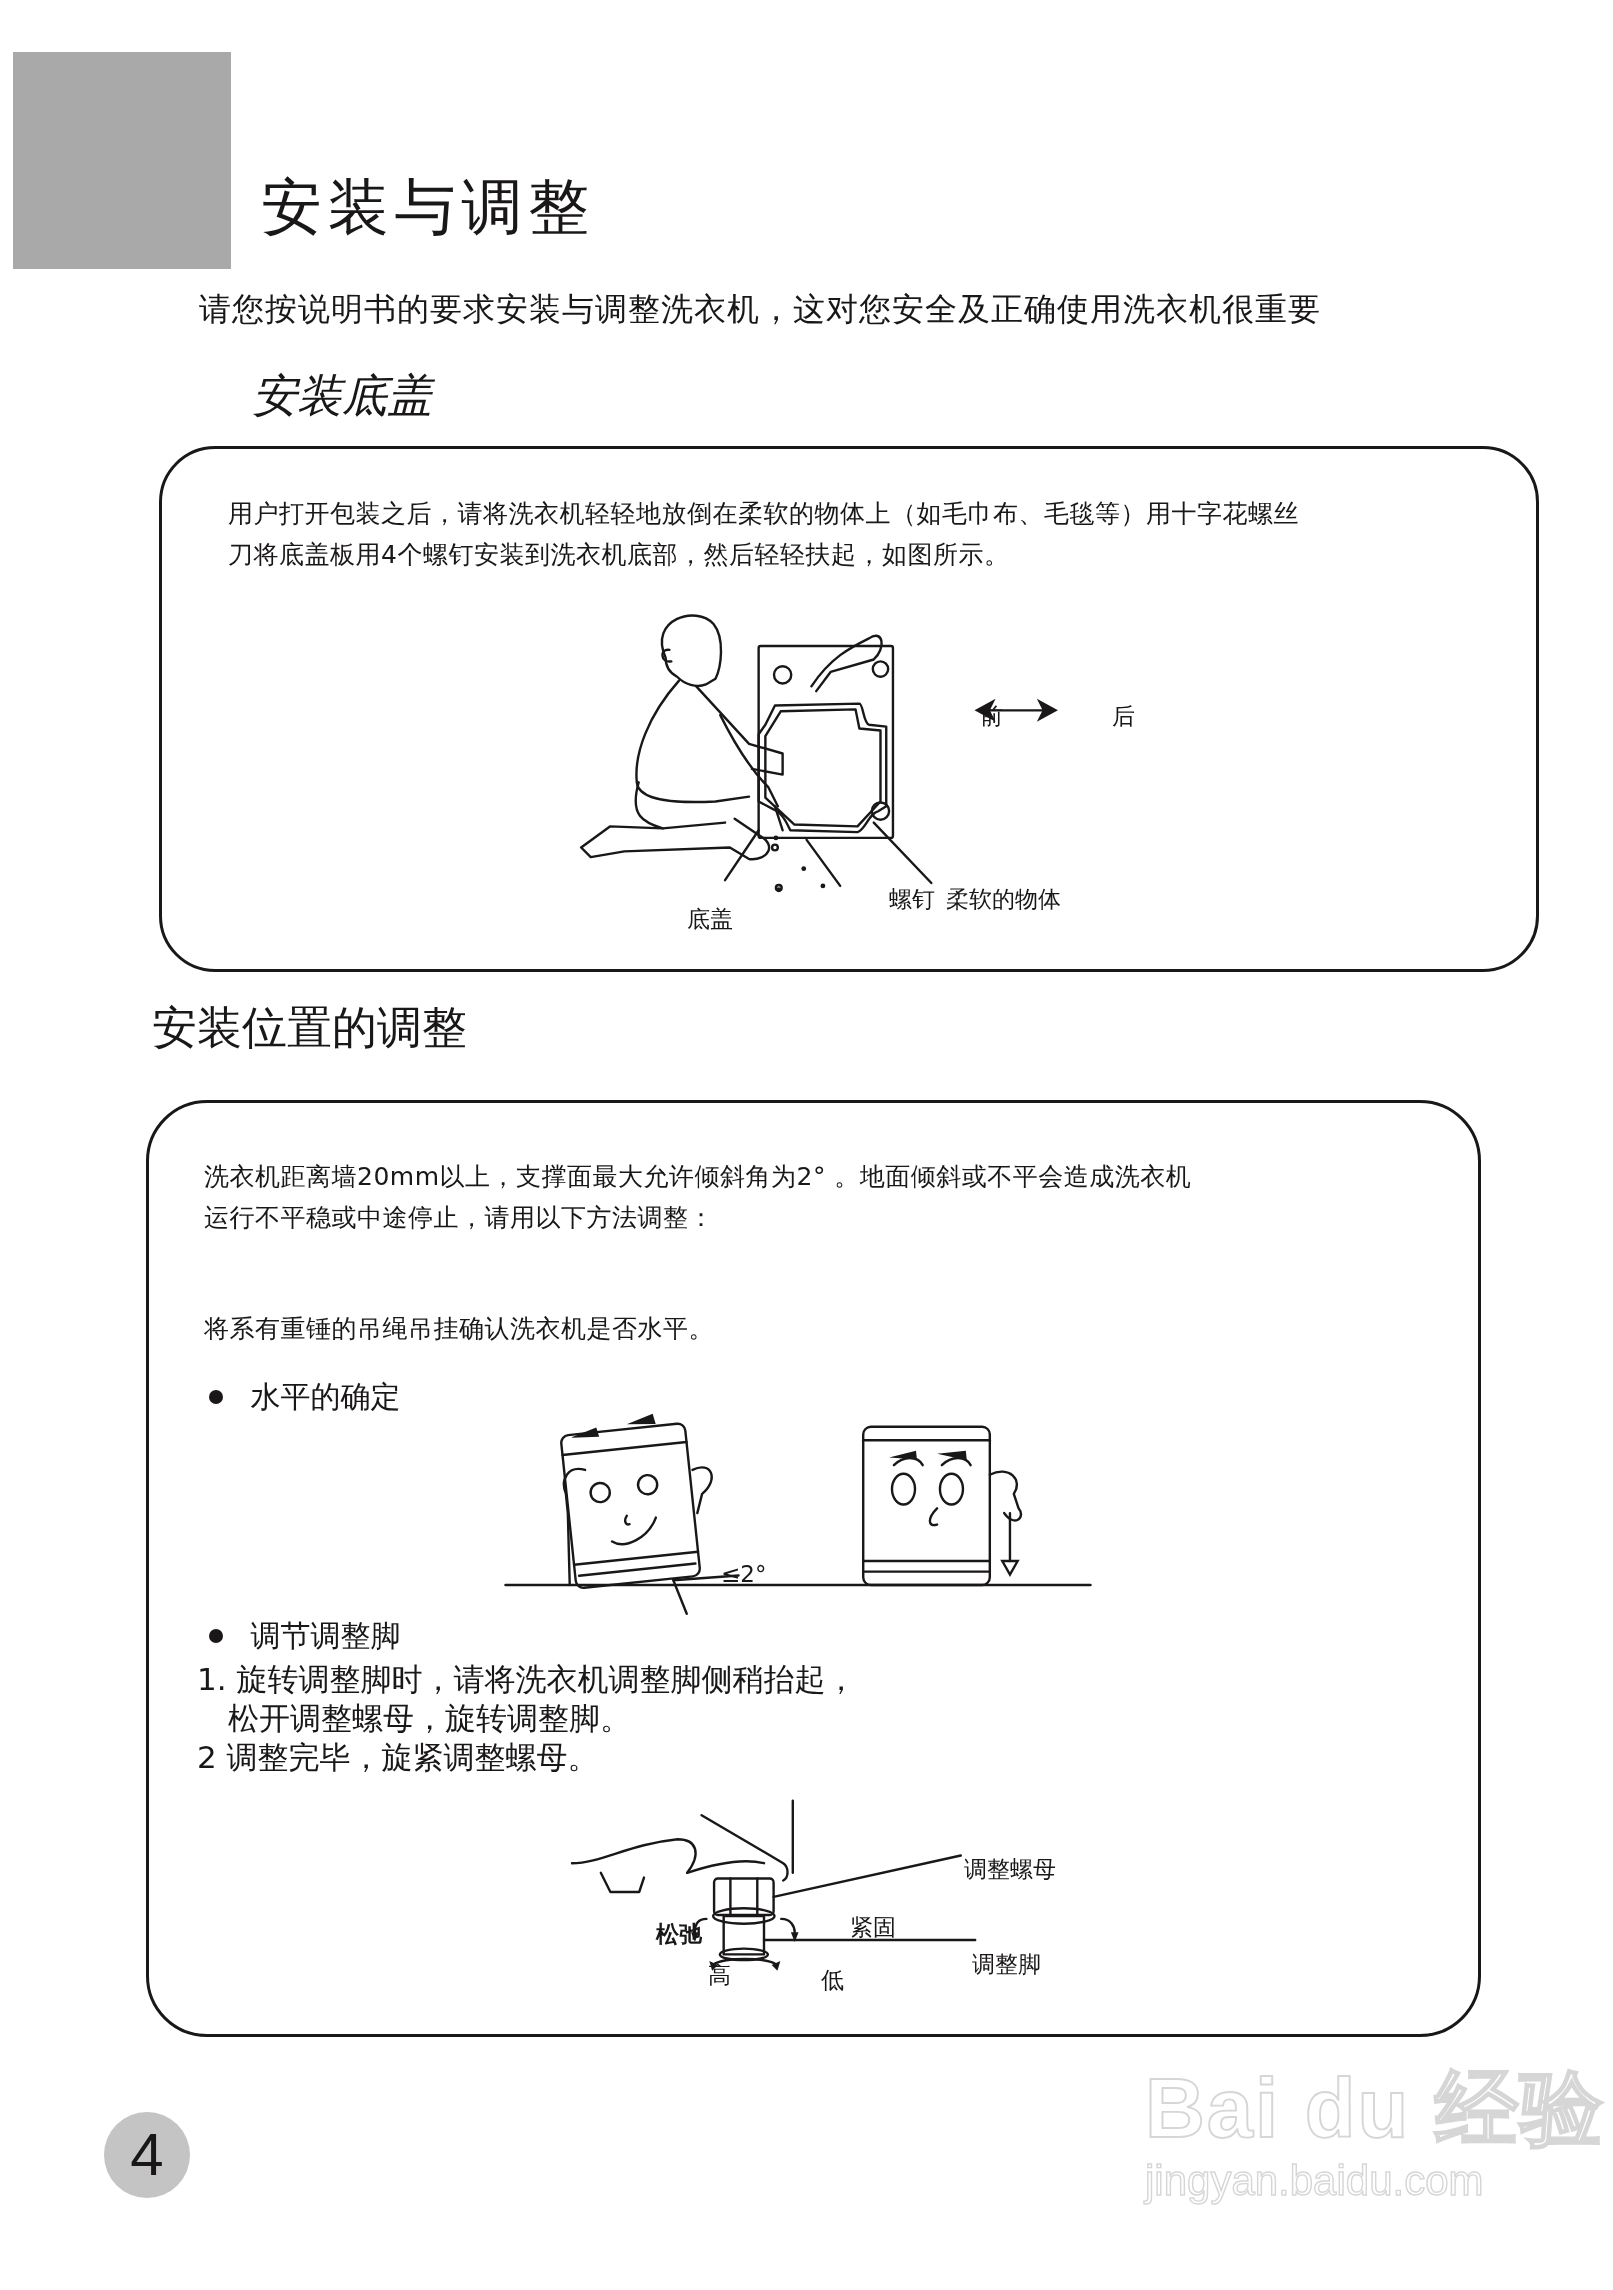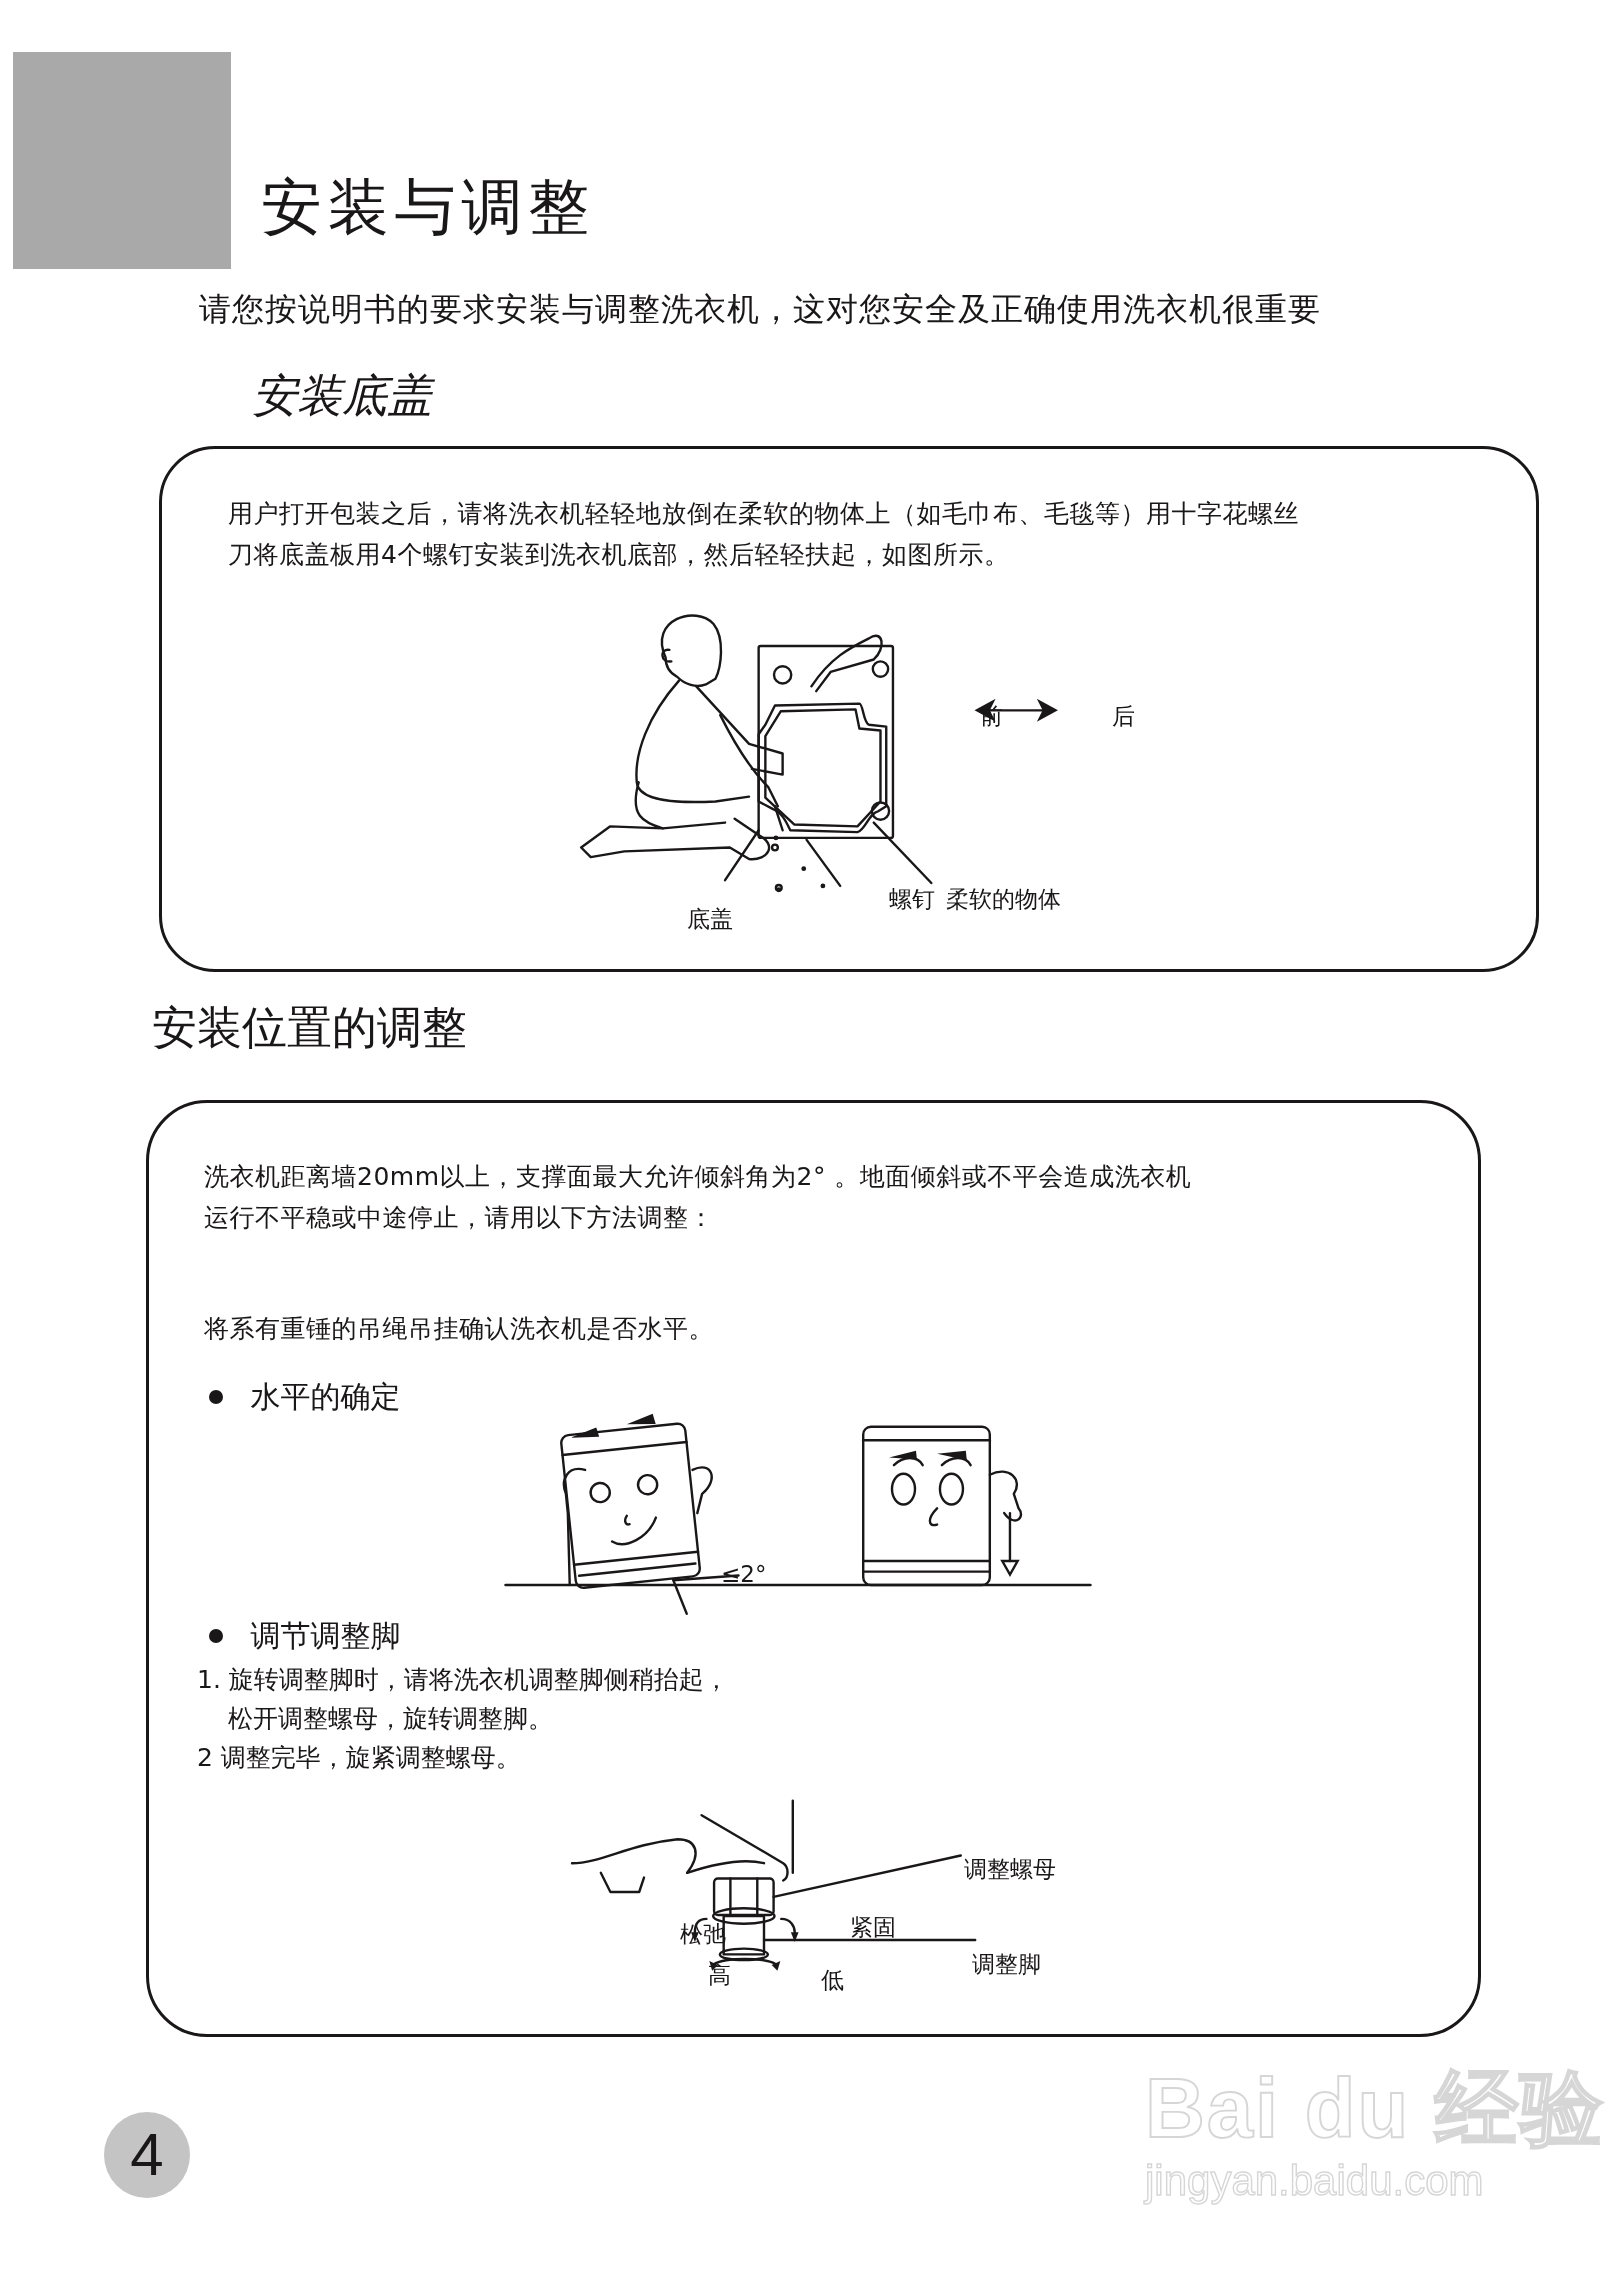--- a/index.html
+++ b/index.html
@@ -16,21 +16,21 @@
   .box1 { left:159px; top:446px; width:1380px; height:526px; border-radius:56px; }
   .box2 { left:146px; top:1100px; width:1335px; height:937px; border-radius:61px; }
   .para { font-size:25px; line-height:41px; white-space:nowrap; letter-spacing:0.5px; }
   .p1 { left:228px; top:493px; }
   .p2 { left:204px; top:1156px; }
   .bullet-h { font-size:30px; line-height:38px; white-space:nowrap; display:flex; align-items:center; }
   .bullet-h .dot { width:14.4px; height:14.4px; border-radius:50%; background:#1a1718; margin-right:27px; }
   .b1 { left:209px; top:1332px;margin-top:46px; }
   .b2 { left:209px; top:1617px; }
   .p3 { left:204px; top:1308px; }
-  .list { left:197px; top:1660px; font-size:25px; line-height:39px; white-space:nowrap; }
+  .list { left:197px; top:1660px; font-size:31px; line-height:39px; white-space:nowrap; }
   .list .indent { padding-left:31px; }
   .fig-label { font-size:23px; white-space:nowrap; }
   svg { position:absolute; overflow:visible; }
   .pagenum { left:104px; top:2112px; width:86px; height:86px; border-radius:50%; background:#c4c4c4;
              font-size:60px; line-height:86px; text-align:center; font-family:"Liberation Sans",sans-serif; }
   .wm { left:1145px; top:2061px; color:#ffffff; white-space:nowrap; font-family:"Liberation Sans",sans-serif; }
   .wm .brand { font-size:83px; font-weight:bold; line-height:96px;
                -webkit-text-stroke:1.9px #d6d6d6; letter-spacing:1.9px; }
   .wm .url { font-size:42px; line-height:48px; -webkit-text-stroke:1.4px #d6d6d6; letter-spacing:0px; }
 </style>
@@ -174,21 +174,21 @@
     <line x1="210" y1="105" x2="405" y2="62"></line>
     <line x1="200" y1="150" x2="420" y2="150"></line>
   </g>
   <polygon points="124,142 132,142 128,152" fill="#1a1718"></polygon>
   <polygon points="228,142 236,142 232,152" fill="#1a1718"></polygon>
   <polygon points="143,172 152,176 146,182" fill="#1a1718"></polygon>
   <polygon points="217,172 208,176 214,182" fill="#1a1718"></polygon>
 </svg>
 <div class="abs fig-label" style="left:964px;top:1854px;">调整螺母</div>
 <div class="abs fig-label" style="left:972px;top:1931px;margin-top:18px;">调整脚</div>
-<div class="abs fig-label" style="left:680px;top:1919px;">松弛</div>
+<div class="abs fig-label" style="left:656px;top:1919px;font-weight:bold;">松弛</div>
 <div class="abs fig-label" style="left:850px;top:1912px;">紧固</div>
 <div class="abs fig-label" style="left:708px;top:1960px;">高</div>
 <div class="abs fig-label" style="left:821px;top:1965px;">低</div>
 
 <div class="abs pagenum">4</div>
 <div class="abs wm">
   <div class="brand">Bai du 经验</div>
   <div class="url">jingyan.baidu.com</div>
 </div>
 

